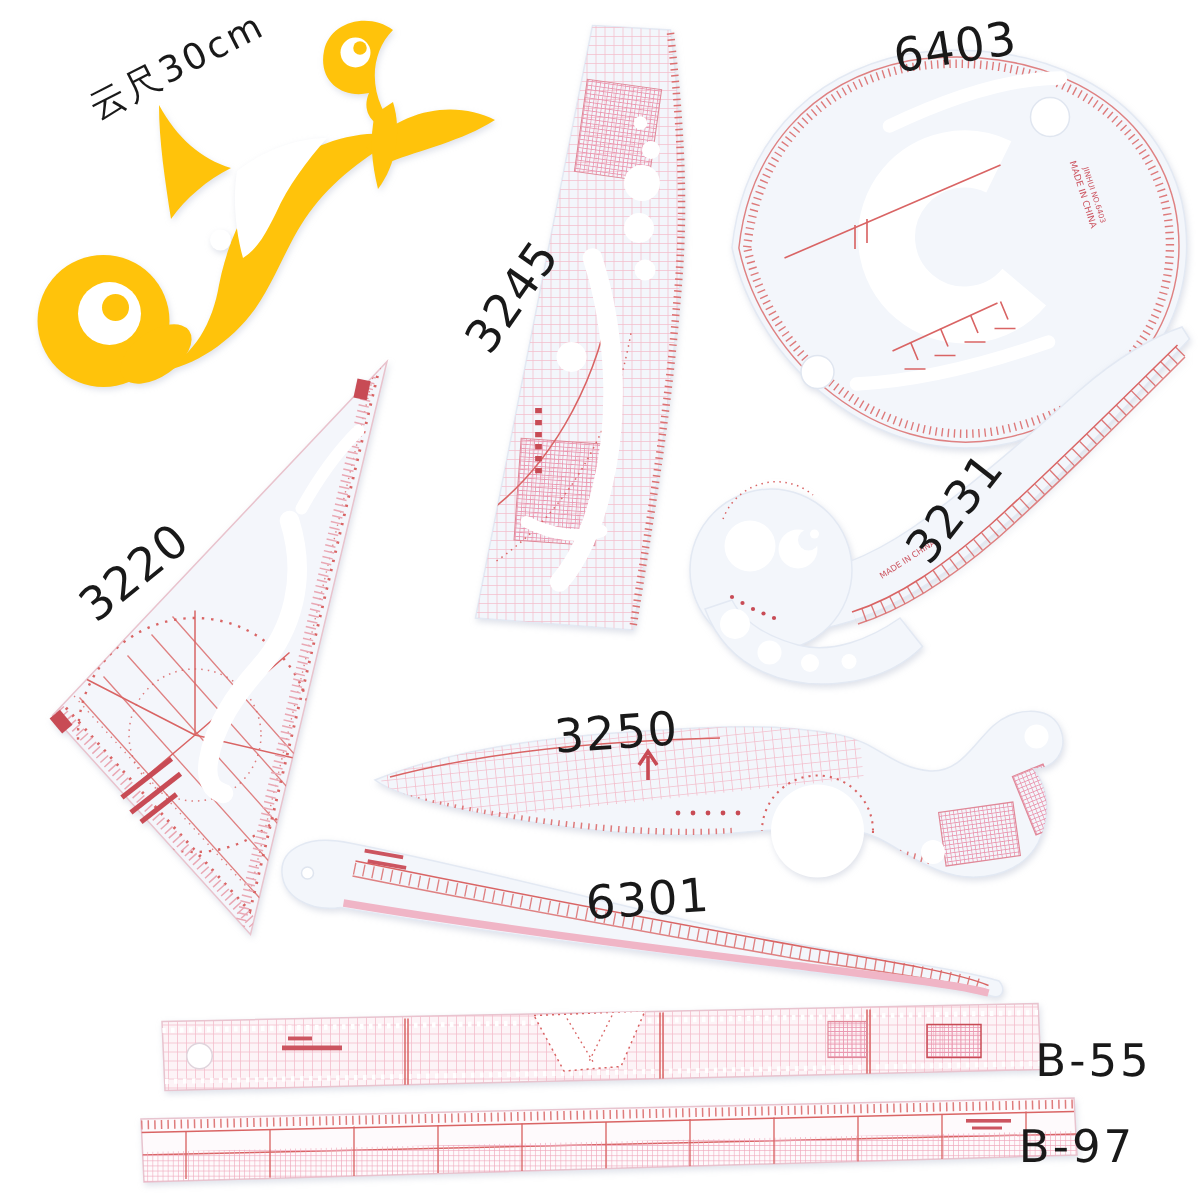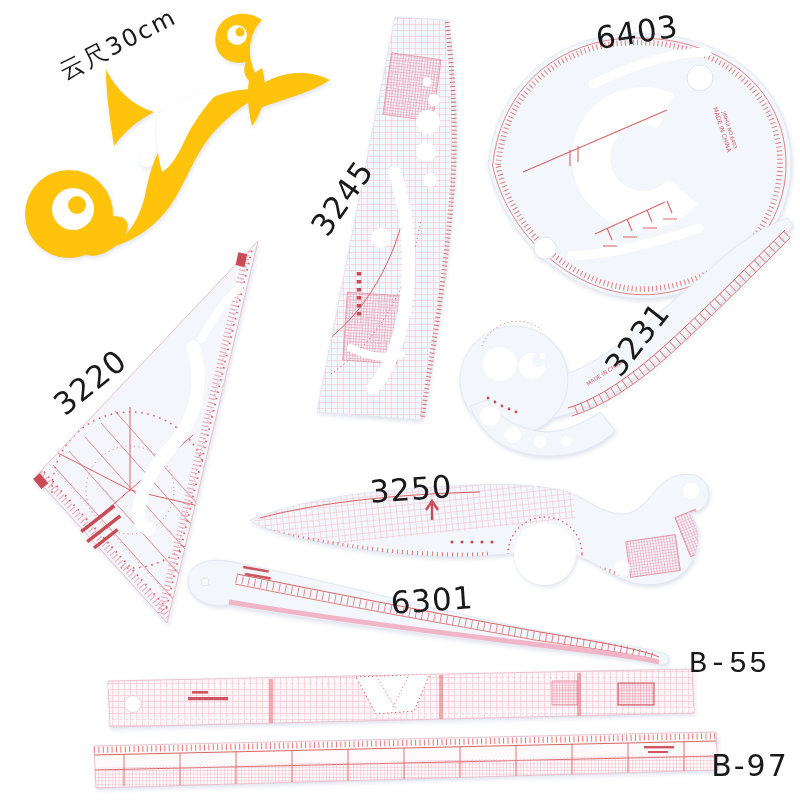--- a/index.html
+++ b/index.html
@@ -282,16 +282,16 @@
     </svg>
   </div>
 
   <div class="lbl lbl-cloud" style="left:118px;top:44px;transform:translate(-50%,-50%) rotate(-27deg);">云尺30cm</div>
   <div class="lbl lbl-num" style="left:637px;top:32px;transform:translate(-50%,-50%) rotate(-9deg);">6403</div>
   <div class="lbl lbl-num" style="left:342px;top:198px;transform:translate(-50%,-50%) rotate(-55deg);">3245</div>
   <div class="lbl lbl-num" style="left:90px;top:382px;transform:translate(-50%,-50%) rotate(-39deg);">3220</div>
   <div class="lbl lbl-num" style="left:637px;top:339px;transform:translate(-50%,-50%) rotate(-52deg);">3231</div>
   <div class="lbl lbl-num" style="left:411px;top:489px;transform:translate(-50%,-50%) rotate(-4deg);">3250</div>
   <div class="lbl lbl-num" style="left:432px;top:600px;transform:translate(-50%,-50%) rotate(-4deg);">6301</div>
-  <div class="lbl lbl-b" style="left:729px;top:664px;transform:translate(-50%,-50%);font-family:Liberation Mono, monospace;">B-55</div>
-  <div class="lbl lbl-b" style="left:750px;top:765px;transform:translate(-50%,-50%);">B-97</div>
+  <div class="lbl lbl-b" style="left:729px;top:708px;transform:translate(-50%,-50%);">B-55</div>
+  <div class="lbl lbl-b" style="left:718px;top:765px;transform:translate(-50%,-50%);">B-97</div>
 
 </div>
 
 </body></html>

